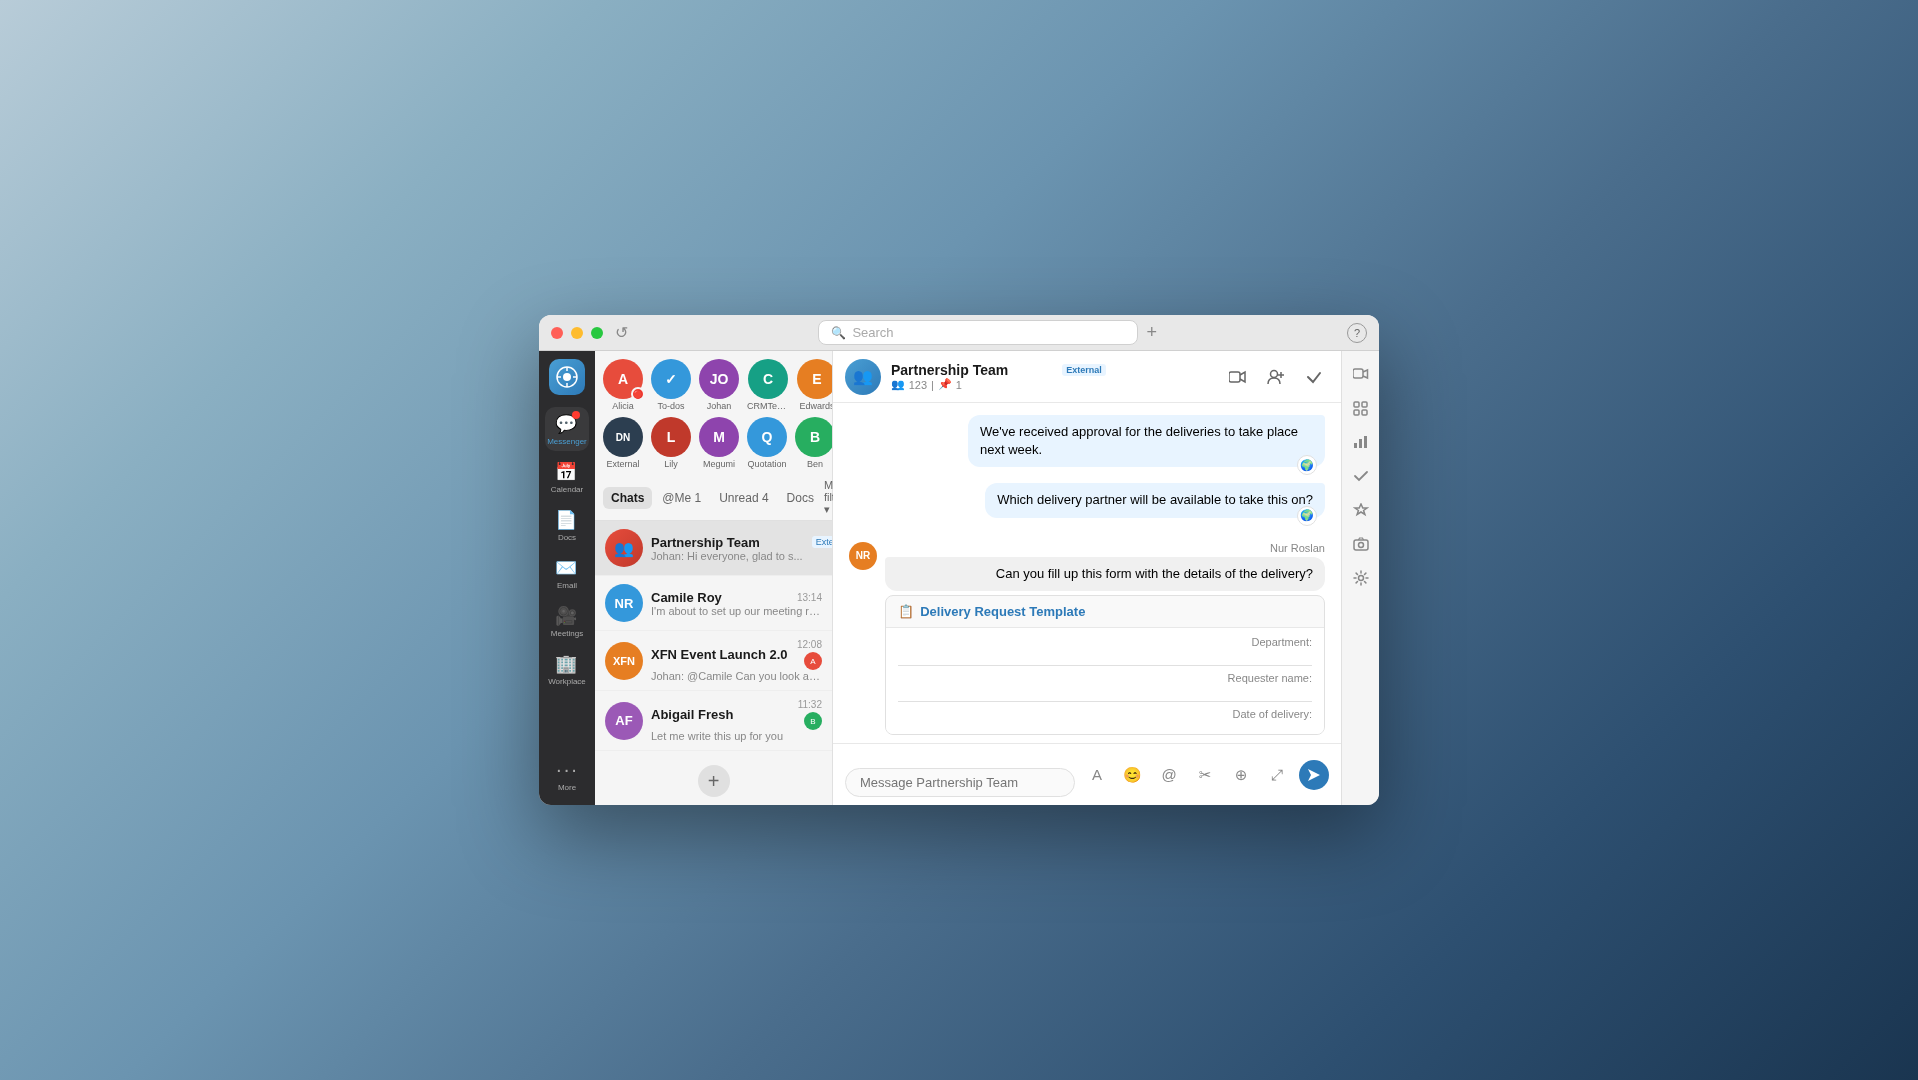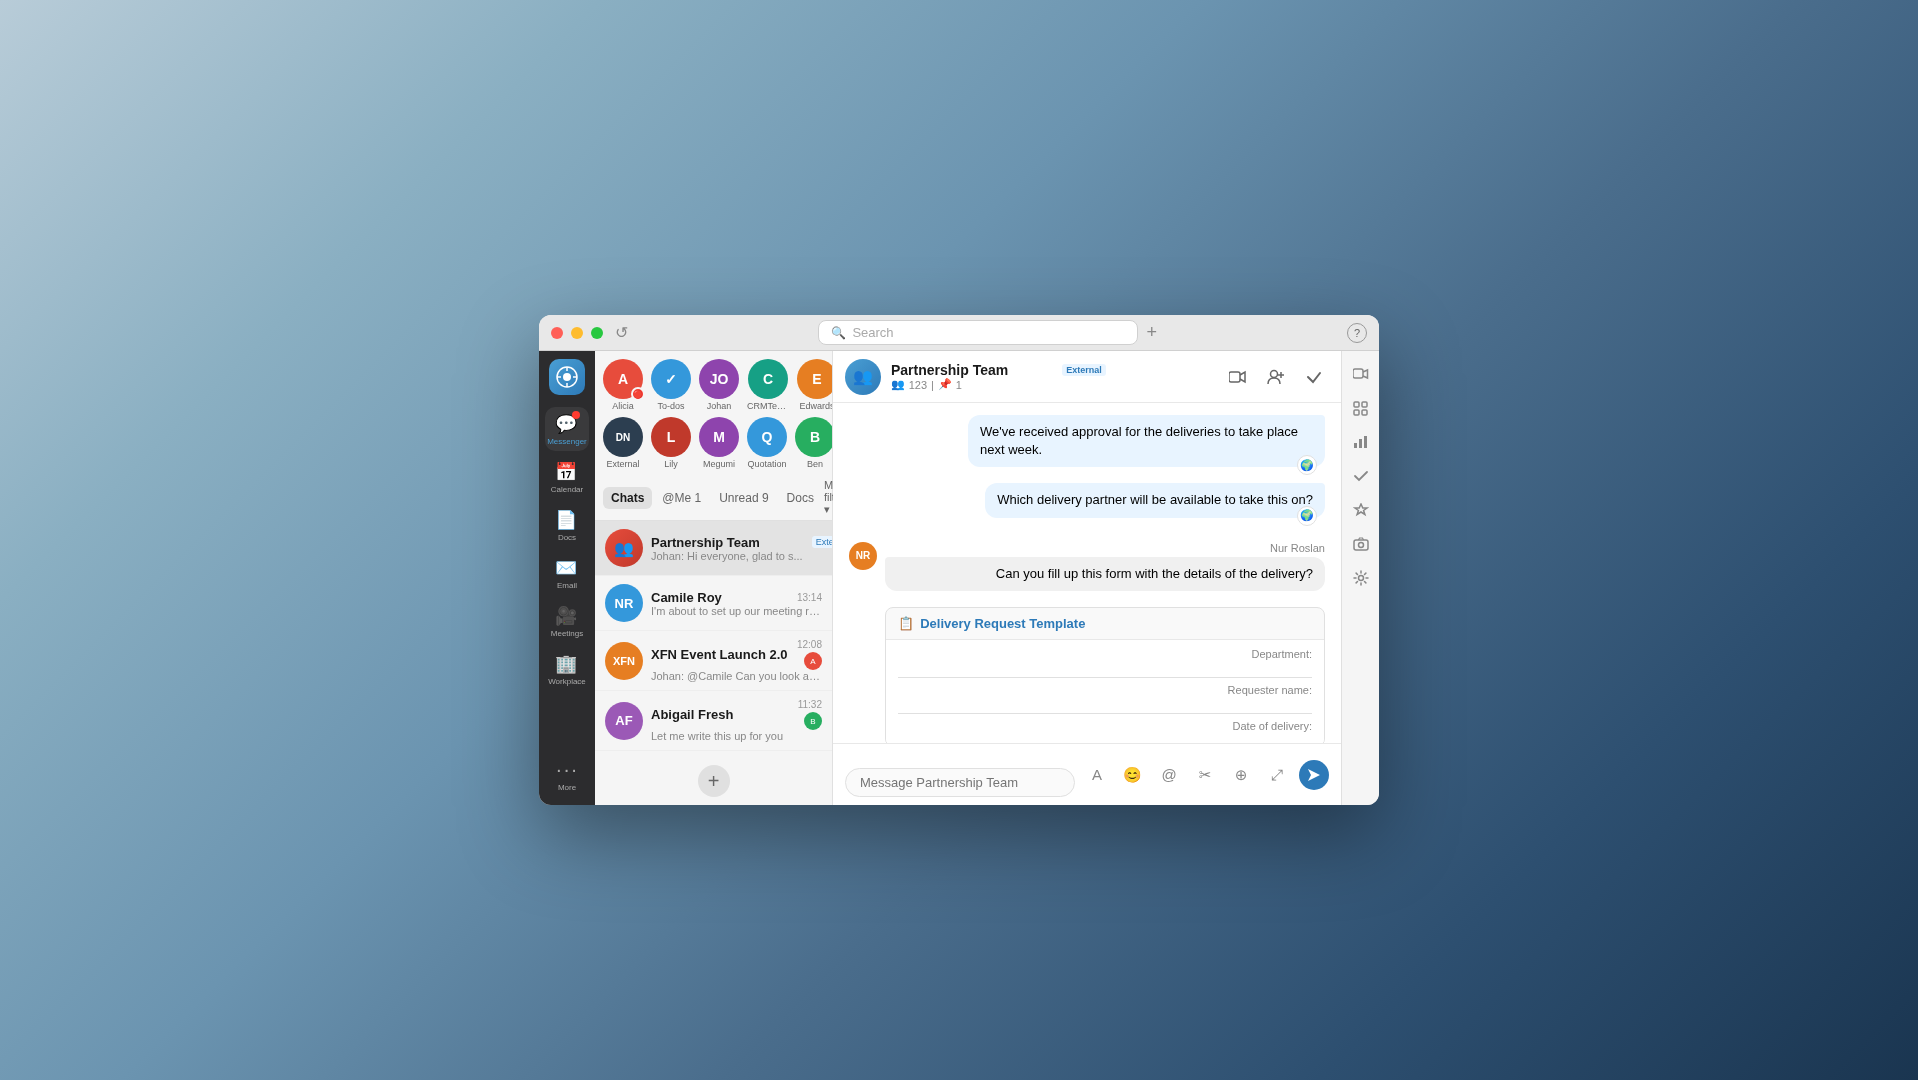--- a/index.html
+++ b/index.html
@@ -591,21 +591,21 @@
           <div class="story-avatar">
             <div class="story-avatar-img" style="background:#27ae60;">B</div>
           </div>
           <span class="story-label">Ben</span>
         </div>
       </div>
 
       <div class="chat-tabs">
         <div class="chat-tab active">Chats</div>
         <div class="chat-tab">@Me 1</div>
-        <div class="chat-tab">Unread 9</div>
+        <div class="chat-tab">Unread 4</div>
         <div class="chat-tab">Docs</div>
         <div class="tab-filters">
           <span>My filters ▾</span>
         </div>
       </div>
 
       <div class="chat-items">
 
         <div class="chat-item active">
           <div class="chat-avatar" style="background: linear-gradient(135deg, #e74c3c, #c0392b);">
@@ -727,21 +727,21 @@
           <div class="message-bubble message-outgoing" style="position:relative;">
             <span>Which delivery partner will be available to take this on?</span>
             <div class="msg-reaction">🌍</div>
           </div>
         </div>
 
         <div class="message-with-avatar">
           <div class="msg-avatar" style="background:#e67e22;">NR</div>
           <div style="flex:1;text-align:right;">
             <div class="msg-sender">Nur Roslan</div>
-            <div class="message-bubble message-incoming" style="margin-bottom:16px; max-width:100%;">
+            <div class="message-bubble message-incoming" style="margin-bottom:4px; max-width:100%;">
               <span>Can you fill up this form with the details of the delivery?</span>
             </div>
 
             <div class="delivery-form-container">
               <div class="delivery-form-title">
                 <span style="color:#2d7ab8;">📋</span>
                 <span>Delivery Request Template</span>
               </div>
               <div class="delivery-form-body">
                 <div class="form-field">

